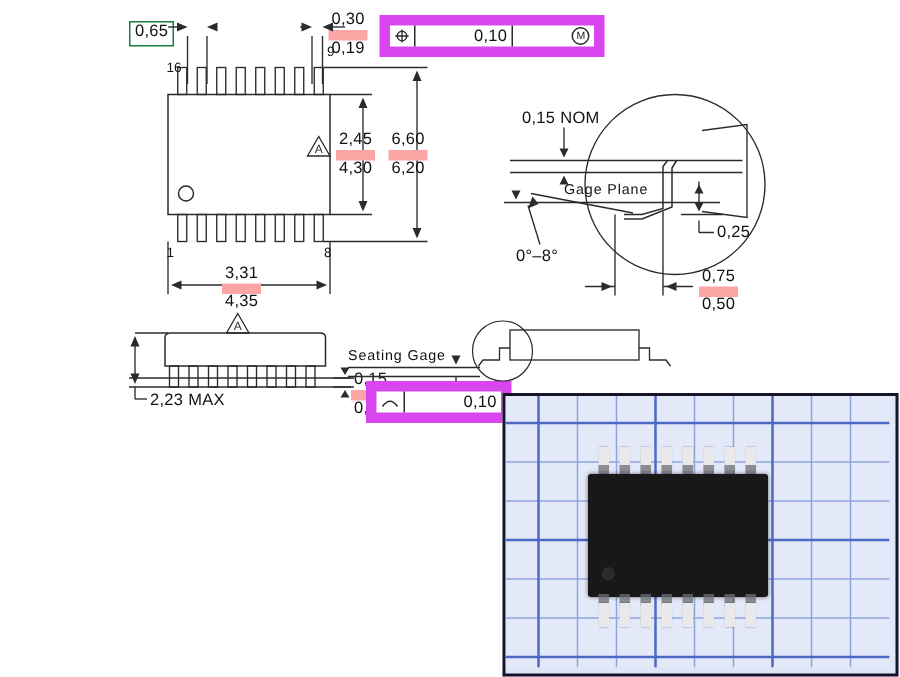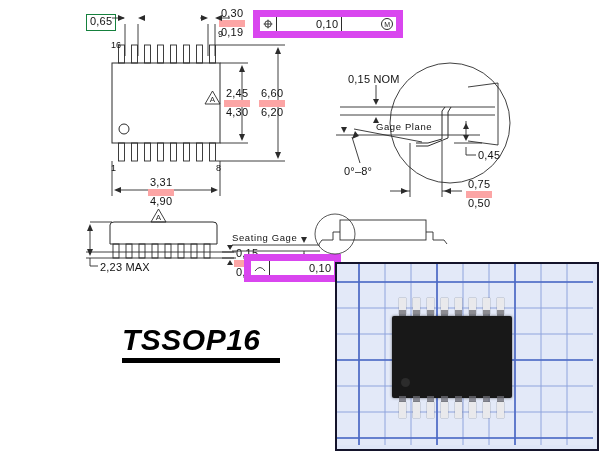--- a/index.html
+++ b/index.html
@@ -260,21 +260,21 @@
     <div class="abs dim" style="left:259px; top:88px;">
       <span class="frac">
         <span class="num">6,60</span>
         <span class="den">6,20</span>
       </span>
     </div>
 
     <div class="abs dim" style="left:148px; top:177px;">
       <span class="frac">
         <span class="num">3,31</span>
-        <span class="den">4,90</span>
+        <span class="den">4,35</span>
       </span>
     </div>
   </div>
 
   <div class="abs" style="left:0px; top:200px; width:330px; height:80px;">
 
     <div class="abs" style="left:150px; top:8px;">
       <svg width="17" height="15" viewBox="0 0 17 15">
         <polygon points="8.5,1 16,14 1,14" fill="none" stroke="#2b2b2b" stroke-width="0.9"></polygon>
         <text x="8.5" y="12" font-size="8" font-family="Liberation Sans, sans-serif" text-anchor="middle" fill="#2b2b2b">A</text>
@@ -415,34 +415,30 @@
         <polygon points="114,136 121,133 121,139"></polygon>
       </g>
     </svg>
 
     <div class="abs dim" style="left:18px; top:18px;">0,15 NOM</div>
 
     <div class="abs label-txt" style="left:46px; top:66px;">Gage Plane</div>
 
     <div class="abs dim" style="left:14px; top:110px;">0°–8°</div>
 
-    <div class="abs dim" style="left:148px; top:94px;">0,45</div>
+    <div class="abs dim" style="left:148px; top:94px;">0,25</div>
 
     <div class="abs dim" style="left:136px; top:124px;">
       <span class="frac">
         <span class="num">0,75</span>
         <span class="den">0,50</span>
       </span>
     </div>
   </div>
 
-  <div class="abs" style="left:122px; top:325px;">
-    <div id="part-name">TSSOP16</div>
-    <div id="part-name-rule" style="width:158px; margin-top:3px;"></div>
-  </div>
 
   <div class="abs" id="photo" style="left:335px; top:262px; width:260px; height:185px;">
 
     <svg class="photo-grid" width="256" height="181" viewBox="0 0 256 181" preserveAspectRatio="none">
       <rect x="0" y="0" width="256" height="181" fill="#e3e9f8"></rect>
       <g stroke="#8fa4dd" stroke-width="1">
         <line x1="22" y1="0" x2="22" y2="181"></line>
         <line x1="48" y1="0" x2="48" y2="181"></line>
         <line x1="74" y1="0" x2="74" y2="181"></line>
         <line x1="100" y1="0" x2="100" y2="181"></line>

